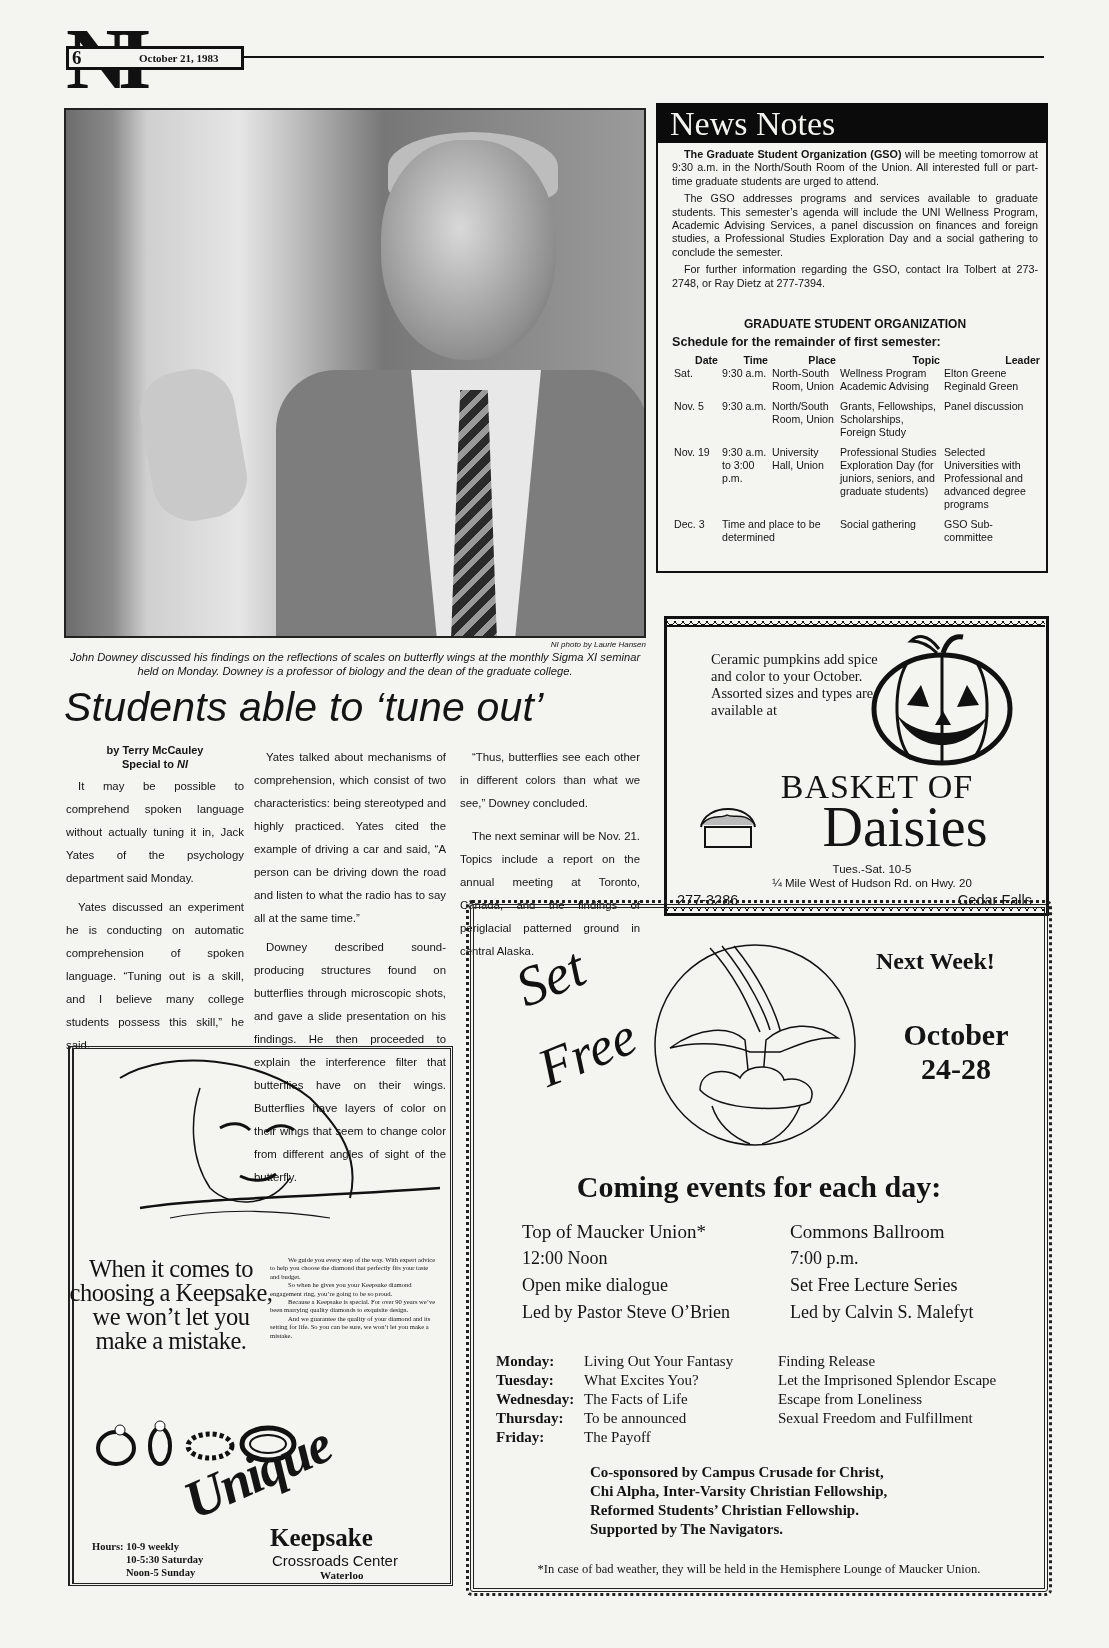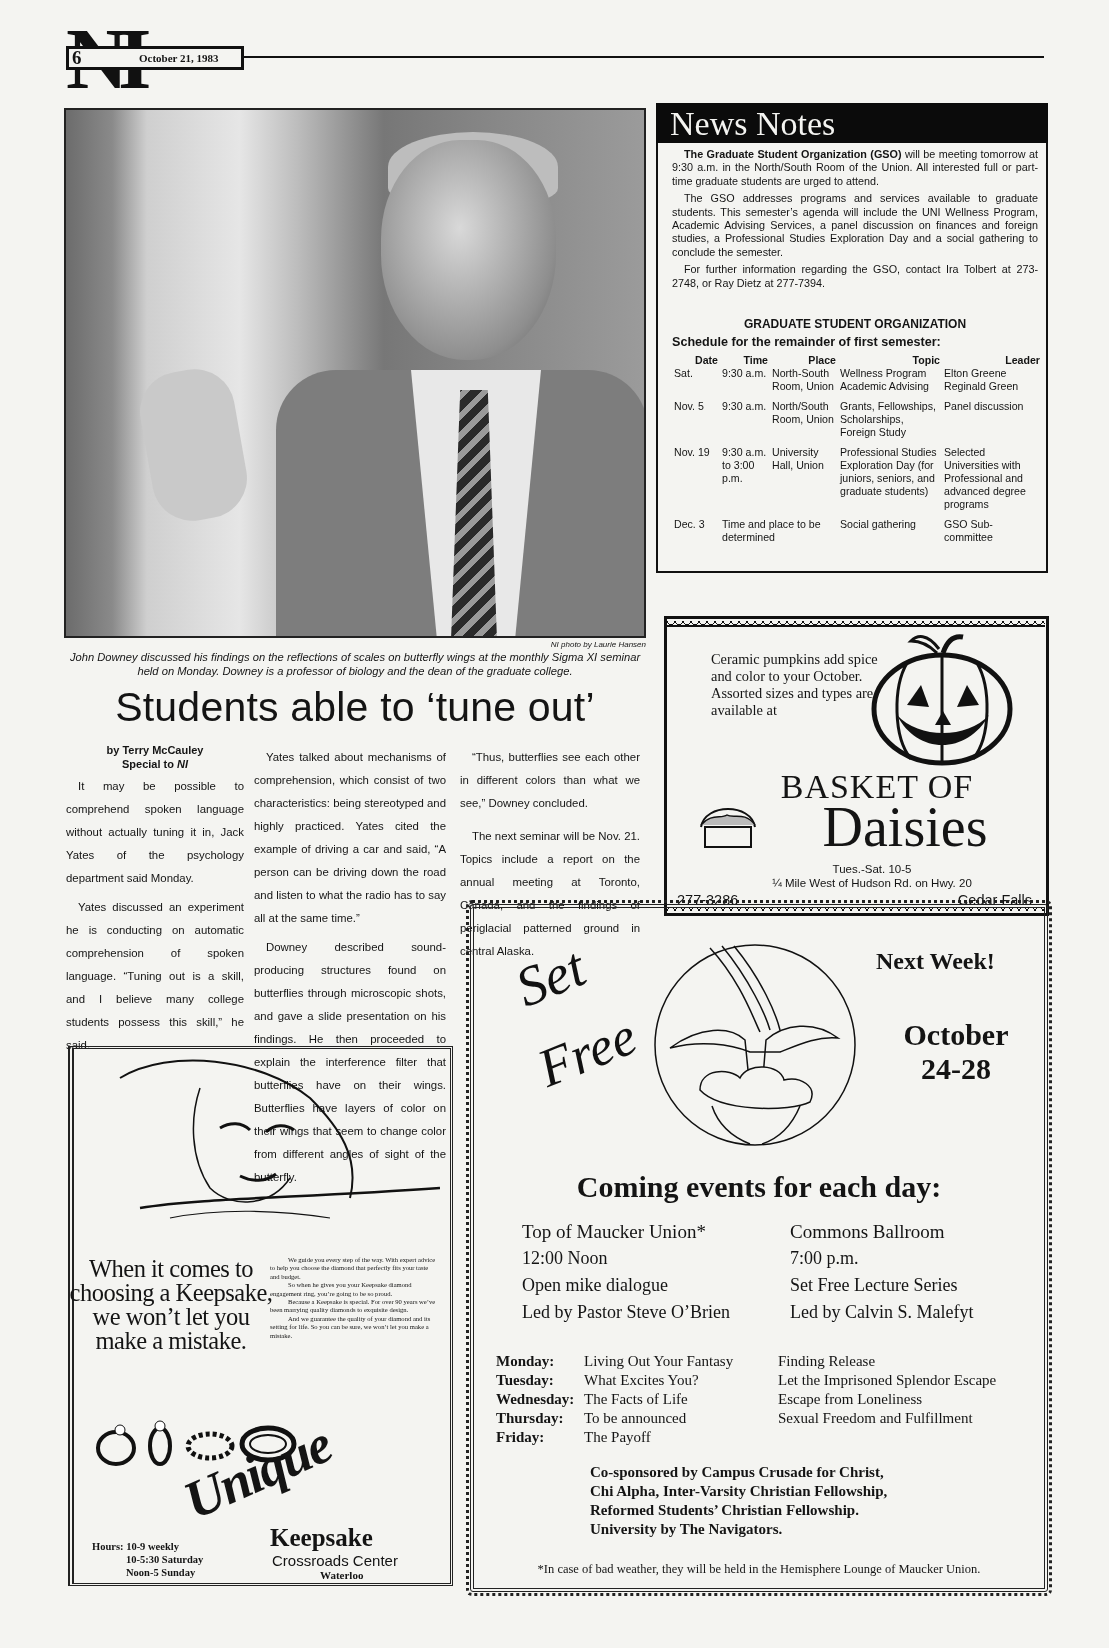--- a/index.html
+++ b/index.html
@@ -21,21 +21,21 @@
   .photo .head { left: 315px; top: 30px; width: 175px; height: 220px; border-radius: 45% 45% 48% 48%; background: radial-gradient(ellipse at 45% 40%, #d9d9d9, #8e8e8e 70%, #5e5e5e); }
   .photo .hair { left: 322px; top: 22px; width: 170px; height: 70px; border-radius: 50% 50% 20% 20%; background: #bdbdbd; }
   .photo .suit { left: 210px; top: 260px; width: 372px; height: 270px; background: #7d7d7d; border-radius: 60px 60px 0 0; }
   .photo .shirt { left: 345px; top: 260px; width: 130px; height: 270px; background: #e8e8e8; clip-path: polygon(0 0,100% 0,80% 100%,20% 100%); }
   .photo .tie { left: 385px; top: 280px; width: 46px; height: 250px; background: repeating-linear-gradient(135deg,#2a2a2a 0 8px,#9a9a9a 8px 14px); clip-path: polygon(20% 0,80% 0,100% 100%,0 100%); }
   .photo .hand { left: 80px; top: 260px; width: 95px; height: 150px; border-radius: 40px; background: #c9c9c9; transform: rotate(-10deg); }
   .photo-credit { left: 450px; top: 640px; width: 196px; text-align: right; font-size: 8px; font-style: italic; }
   .caption { left: 64px; top: 650px; width: 582px; text-align: center; font-size: 11.2px; font-style: italic; line-height: 14px; }
 
   
-  .headline { left: 64px; top: 682px; width: 582px; font-size: 41px; letter-spacing: 0.2px; line-height: 50px; text-align: center; }
+  .headline { left: 64px; top: 682px; width: 582px; font-size: 41px; font-style: italic; letter-spacing: 0.2px; line-height: 50px; }
 
   
   .byline { left: 70px; top: 743px; width: 170px; text-align: center; font-size: 11px; font-weight: bold; line-height: 14px; }
   .col { font-size: 11.4px; line-height: 23px; text-align: justify; }
   .col p { text-indent: 12px; margin-bottom: 6px; }
   .col1 { left: 66px; top: 775px; width: 178px; }
   .col2 { left: 254px; top: 746px; width: 192px; }
   .col3 { left: 460px; top: 746px; width: 180px; }
 
   
@@ -272,21 +272,21 @@
         <td class="d">Friday:</td>
         <td class="a">The Payoff</td>
         <td></td>
       </tr>
 </tbody>
   </table>
 <div class="abs sponsors">
   <div>Co-sponsored by Campus Crusade for Christ,</div>
   <div>Chi Alpha, Inter-Varsity Christian Fellowship,</div>
   <div>Reformed Students’ Christian Fellowship.</div>
-  <div>University by The Navigators.</div>
+  <div>Supported by The Navigators.</div>
 </div>
 <div class="abs footnote">*In case of bad weather, they will be held in the Hemisphere Lounge of Maucker Union.</div>
 
 <div class="abs ks"></div>
 <svg class="abs ks-face" viewBox="0 0 360 170">
   <path d="M40 20 C90 -10 180 0 230 40 C260 70 280 100 270 140" fill="none" stroke="#111" stroke-width="2"></path>
   <path d="M120 30 C110 60 110 100 130 130 C150 150 190 150 210 120" fill="none" stroke="#111" stroke-width="1.5"></path>
   <path d="M140 70 C150 64 162 64 170 72 M186 74 C194 66 206 66 214 72" fill="none" stroke="#111" stroke-width="3"></path>
   <path d="M160 118 C172 124 186 124 196 116" fill="none" stroke="#111" stroke-width="3"></path>
   <path d="M60 150 C120 140 220 140 360 130" fill="none" stroke="#111" stroke-width="2.5"></path>

